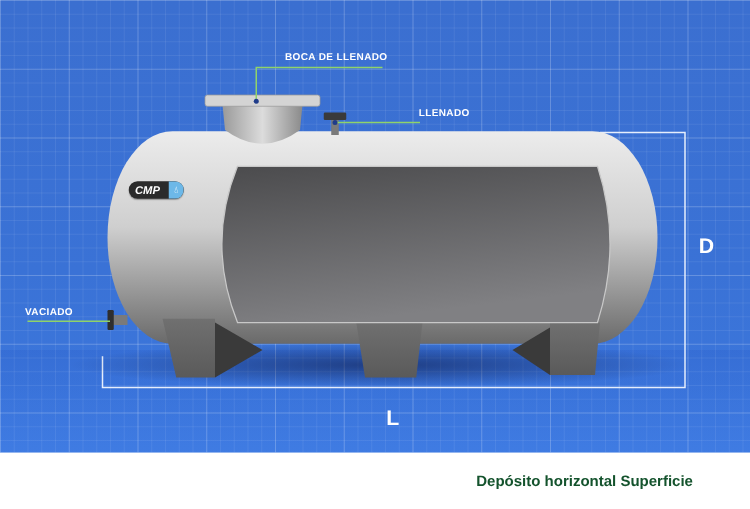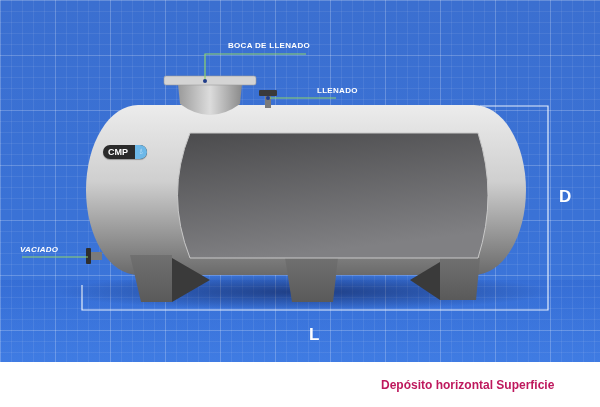--- a/index.html
+++ b/index.html
@@ -32,29 +32,29 @@
     svg.tank { position:absolute; left:0; top:0; }
     .label {
       position:absolute; color:#fff; font-weight:bold; font-size:8px; letter-spacing:0.3px;
       font-family:"Liberation Sans", sans-serif;
     }
     .dim {
       position:absolute; color:#fff; font-weight:bold; font-size:17px;
       font-family:"Liberation Sans", sans-serif;
     }
     .caption {
-      position:absolute; left:381px; top:378px; color:#be185d; font-weight:bold; font-size:12px;
+      position:absolute; left:381px; top:378px; color:#14532d; font-weight:bold; font-size:12px;
       font-family:"Liberation Sans", sans-serif;
     }
     .brand {
       position:absolute; left:103px; top:145px; width:44px; height:14px;
       border-radius:7px; background:#2b2b2b; display:flex; align-items:center; overflow:hidden;
       box-shadow:0 1px 1px rgba(0,0,0,0.3);
     }
-    .brand-text { color:#fff; font-weight:bold; font-size:9px; padding-left:5px; width:27px; }
+    .brand-text { color:#fff; font-weight:bold; font-style:italic; font-size:9px; padding-left:5px; width:27px; }
     .brand-drop { flex:1; height:100%; background:#6db8e8; display:flex; align-items:center; justify-content:center; color:#fff; font-size:8px; }
   </style>
 </head>
 <body>
 
 <div class="stage">
   <div class="bg">
     <div class="floor"></div>
     <div class="grid-minor"></div>
     <div class="grid-major"></div>
@@ -128,20 +128,20 @@
     <circle cx="205" cy="81" r="2" fill="#1f3c8a"></circle>
     <circle cx="268" cy="98" r="2" fill="#1f3c8a"></circle>
   </svg>
 
   <div class="brand">
     <span class="brand-text">CMP</span>
     <span class="brand-drop">💧︎</span>
   </div>
 
   <div class="label" style="left:228px;top:41px;">BOCA DE LLENADO</div>
-  <div class="label" style="left:317px;top:86px;">LLENADO</div>
-  <div class="label" style="left:20px;top:245px;font-style:italic;">VACIADO</div>
+  <div class="label" style="left:288px;top:86px;padding-left:47px;">LLENADO</div>
+  <div class="label" style="left:20px;top:245px;">VACIADO</div>
 
   <div class="dim" style="left:559px;top:187px;">D</div>
   <div class="dim" style="left:309px;top:325px;">L</div>
 
   <div class="caption">Depósito horizontal Superficie</div>
 </div>
 
 </body></html>

